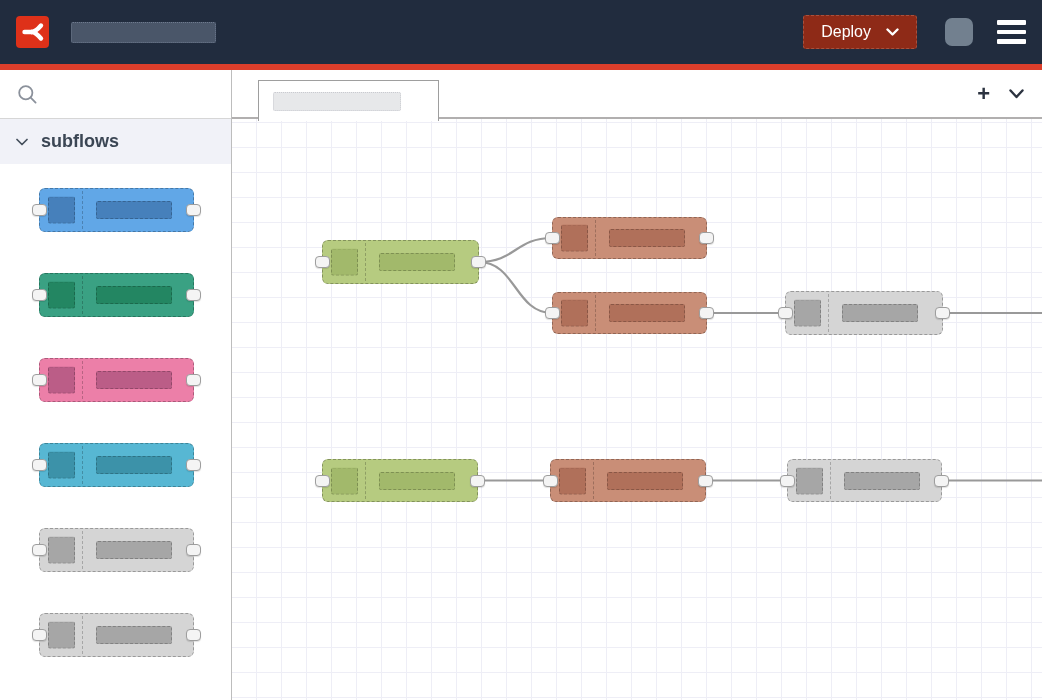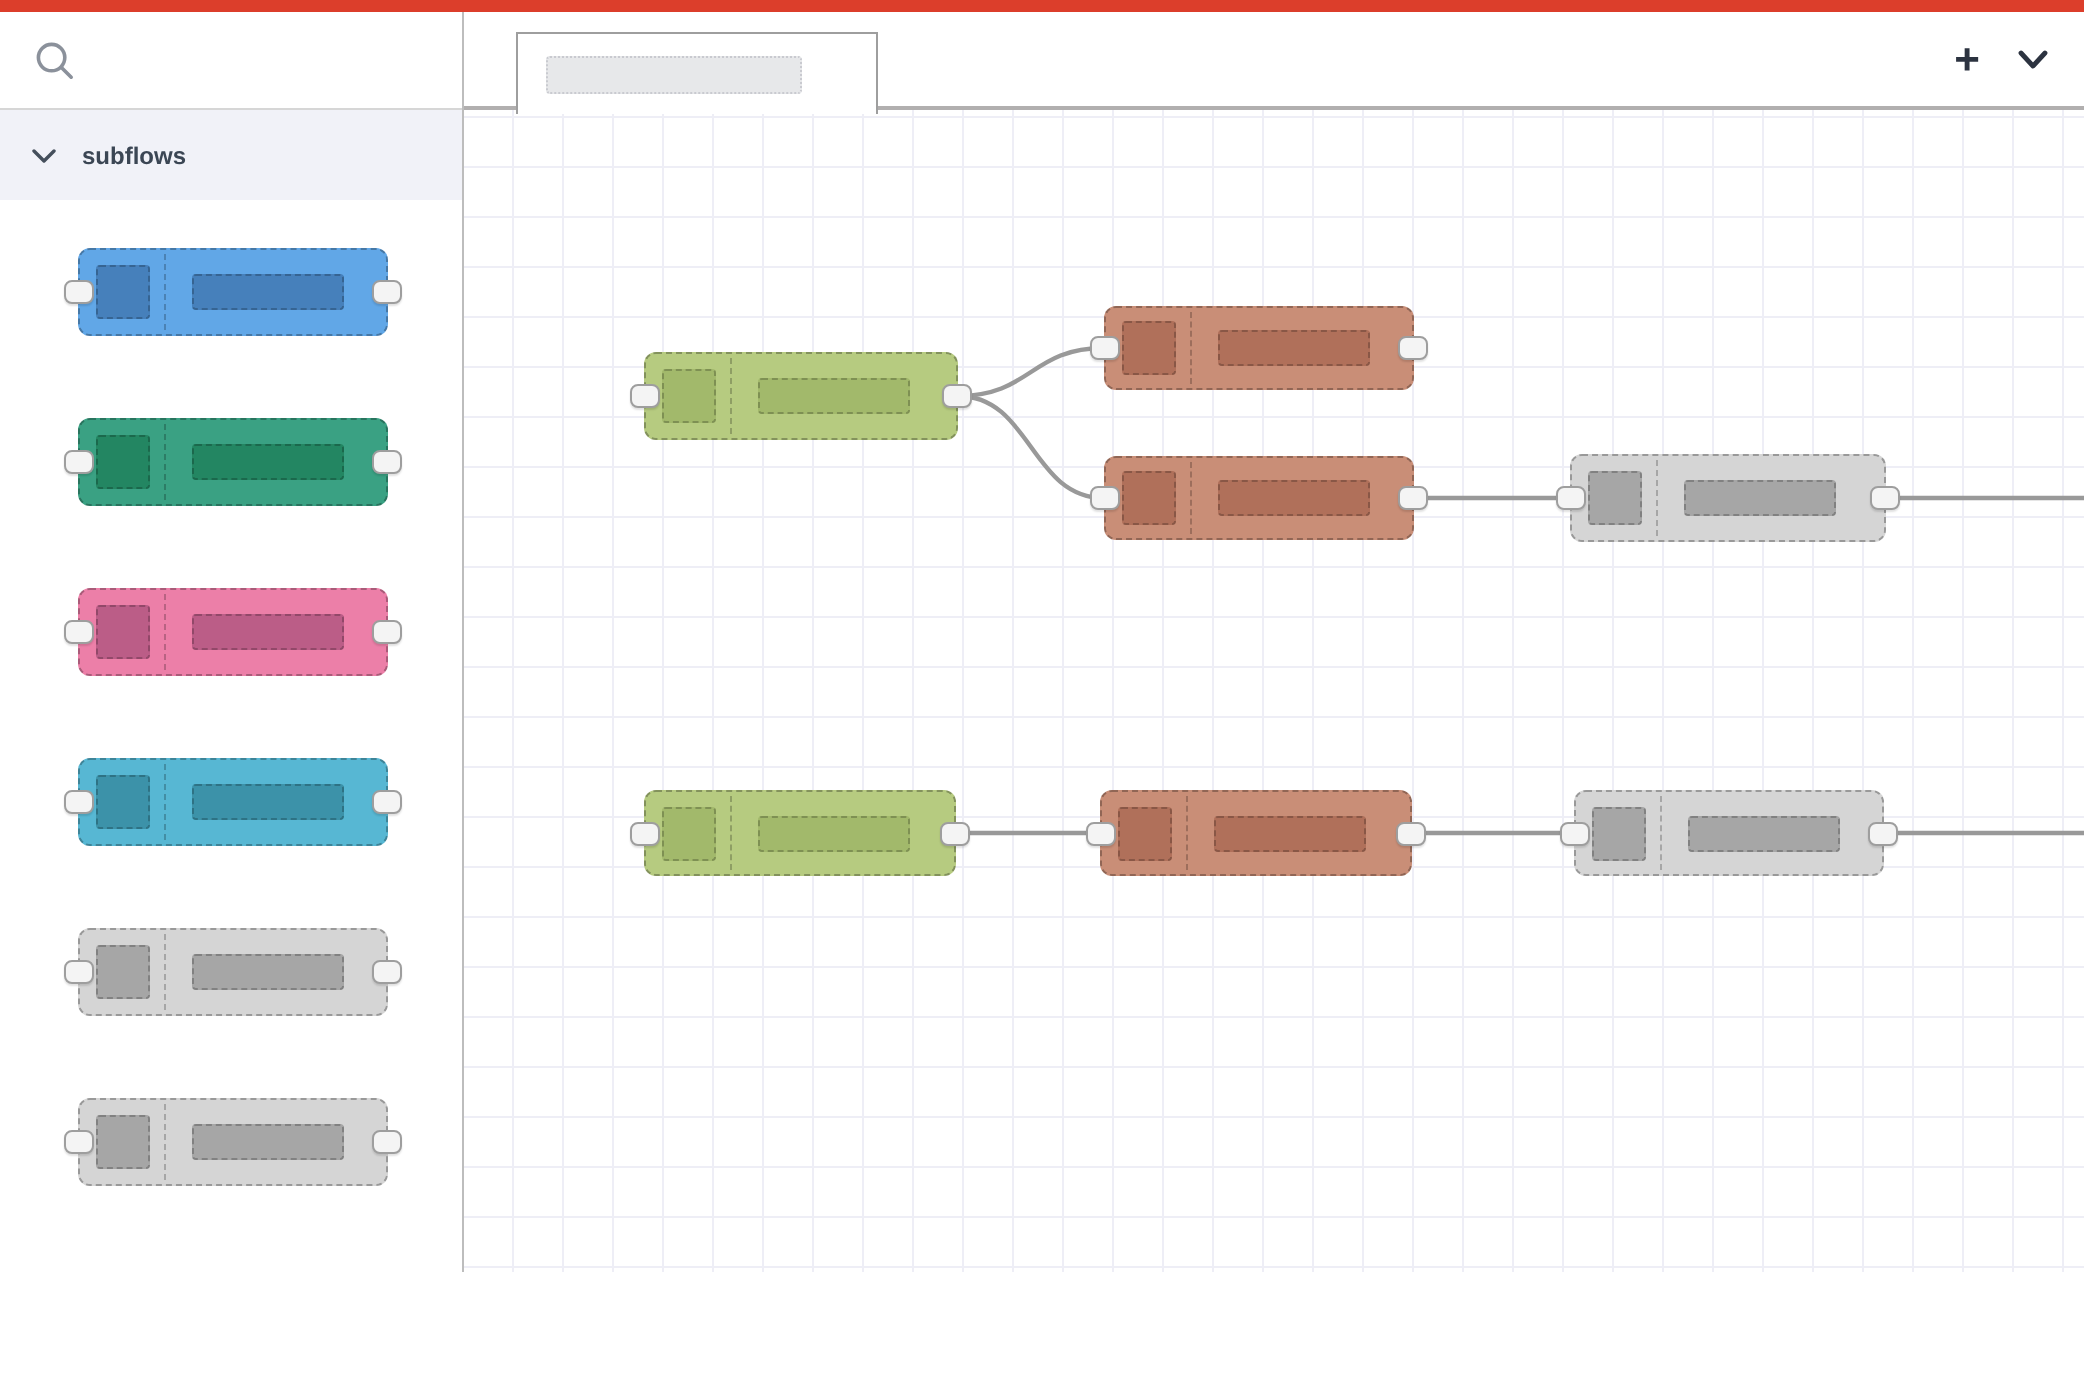--- a/index.html
+++ b/index.html
@@ -17,21 +17,21 @@
   .menu-btn div { width:29px; height:4.5px; background:#fff; border-radius:1px; }
   .accent-line { height:6px; background:#dc3e2b; }
 
   
   .main { display:flex; height:630px; }
 
   
   .sidebar { position:relative; width:232px; flex:0 0 232px; background:#fff; border-right:1.5px solid #bdbdbd; }
   .search-row { height:49px; border-bottom:1px solid #d6d6d6; display:flex; align-items:center; padding-left:17px; }
   .category-row { height:45px; background:#f1f2f8; display:flex; align-items:center; padding-left:16px; cursor:pointer; }
-  .category-row .cat-label { margin-left:13px; font-size:12px; font-weight:700; color:#3b4654; }
+  .category-row .cat-label { margin-left:13px; font-size:18px; font-weight:700; color:#3b4654; }
   .palette { position:absolute; left:0; right:0; top:94px; bottom:0; }
 
   
   .node { position:absolute; border-radius:6px; background:var(--body); border:1px dashed rgba(0,0,0,.28); }
   .node .nicon { position:absolute; left:8px; top:50%; transform:translateY(-50%); width:27px; height:27px; background:var(--accent); border:1px dashed rgba(0,0,0,.22); border-radius:2px; }
   .node .nsep { position:absolute; left:42px; top:2px; bottom:2px; width:0; border-left:1px dashed rgba(0,0,0,.22); }
   .node .nlabel { position:absolute; left:56px; top:50%; transform:translateY(-50%); width:76px; height:18px; background:var(--accent); border:1px dashed rgba(0,0,0,.22); border-radius:2px; }
   .port { position:absolute; width:15px; height:12px; top:50%; transform:translateY(-50%); background:#f4f4f4; border:1px solid #9e9e9e; border-radius:4px; box-shadow:0 1px 1px rgba(0,0,0,.12); }
   .port.pl { left:-8px; } .port.pr { right:-8px; }
 
@@ -51,20 +51,46 @@
     background-size:25px 25px;
     background-position:24px 3px; }
   .wires { position:absolute; left:0; top:0; z-index:1; }
   .canvas-area .node { z-index:2; }
 </style>
 </head>
 <body>
 
 <div class="app">
 
+  <div class="header">
+    <div class="logo">
+      <svg width="24" height="24" viewBox="0 0 24 24" fill="none" stroke="#fff" stroke-width="4.4" stroke-linecap="round" stroke-linejoin="round">
+        <path d="M3.5 12 H10.5"></path>
+        <path d="M10.5 12 Q14.5 12 20 5.5"></path>
+        <path d="M10.5 12 Q14.5 12 20 18.5"></path>
+      </svg>
+    </div>
+    <div class="title-ph"></div>
+    <div class="hdr-right">
+      <div class="deploy-btn">
+        <span>Deploy</span>
+        <span style="display:flex;align-items:center;">
+          <svg width="13" height="9" viewBox="0 0 13 9" fill="none" stroke="#fff" stroke-width="2.4" stroke-linecap="round" stroke-linejoin="round">
+              <path d="M1.5 1.5 L6.5 6.5 L11.5 1.5"></path>
+            </svg>
+        </span>
+      </div>
+      <div class="avatar"></div>
+      <div class="menu-btn">
+        <div></div>
+          <div></div>
+          <div></div>
+      </div>
+    </div>
+  </div>
   <div class="accent-line"></div>
 
   <div class="main">
 
     <div class="sidebar">
       <div class="search-row">
         <svg width="21" height="21" viewBox="0 0 21 21" fill="none" stroke="#8b919b" stroke-width="1.8" stroke-linecap="round">
           <circle cx="8.8" cy="8.8" r="6.6"></circle>
             <path d="M13.7 13.7 L18.6 18.6"></path>
         </svg>

